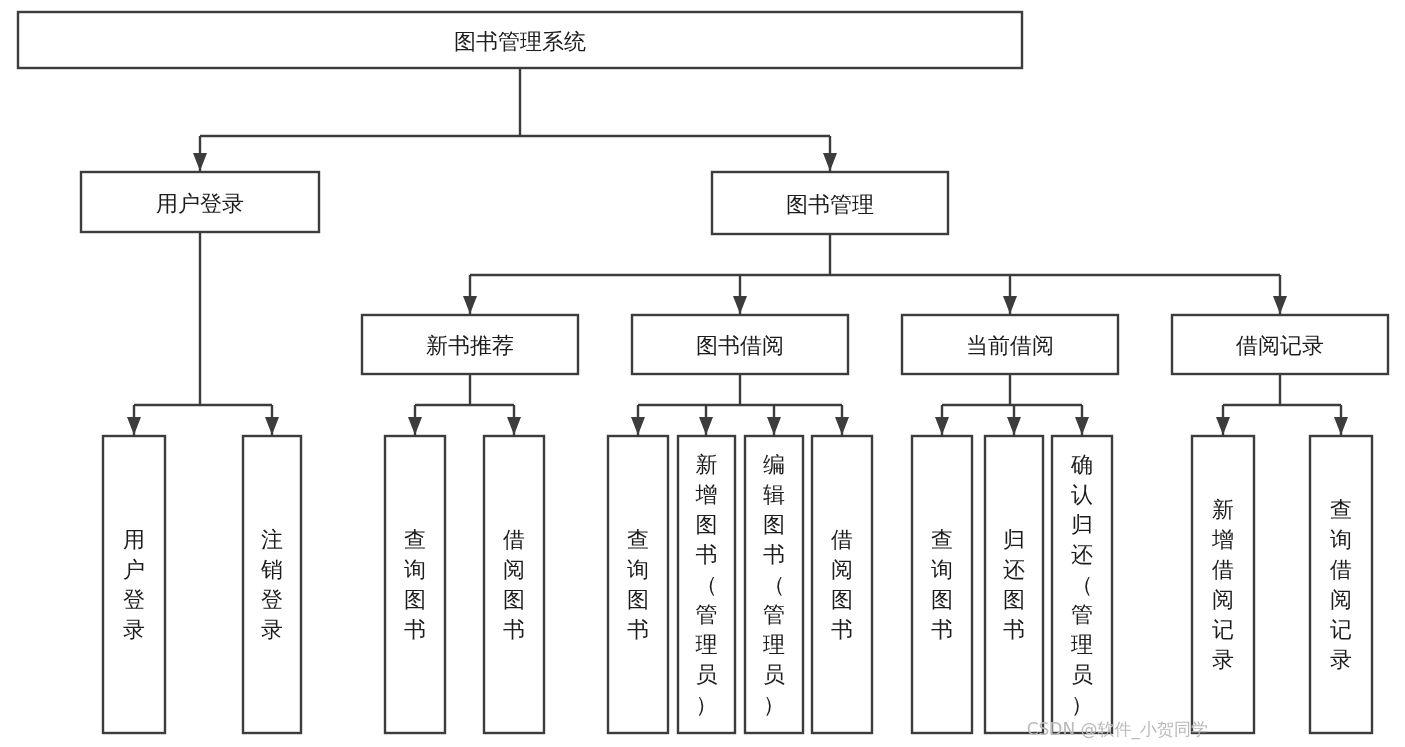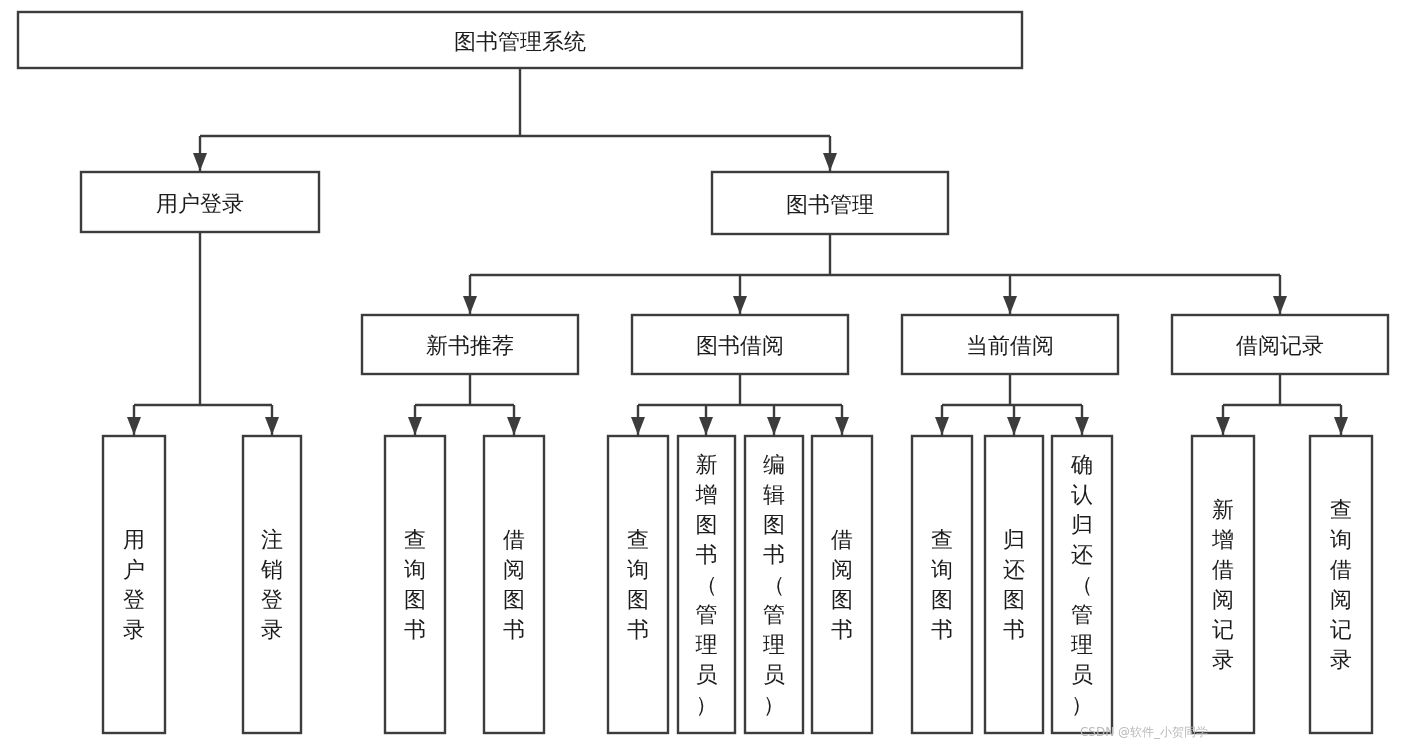--- a/index.html
+++ b/index.html
@@ -41,21 +41,21 @@
   }
   .arrow-head {
     fill: #3c3c3c;
     stroke: none;
   }
   .watermark-text {
     position: absolute;
     right: 12px;
     bottom: 6px;
     font-family: "DejaVu Sans", "Liberation Sans", sans-serif;
-    font-size: 12px;
+    font-size: 17px;
     color: #b9b9b9;
     white-space: nowrap;
     user-select: none;
   }
 </style>
 </head>
 <body>
 
 <div id="diagram-root">
 

